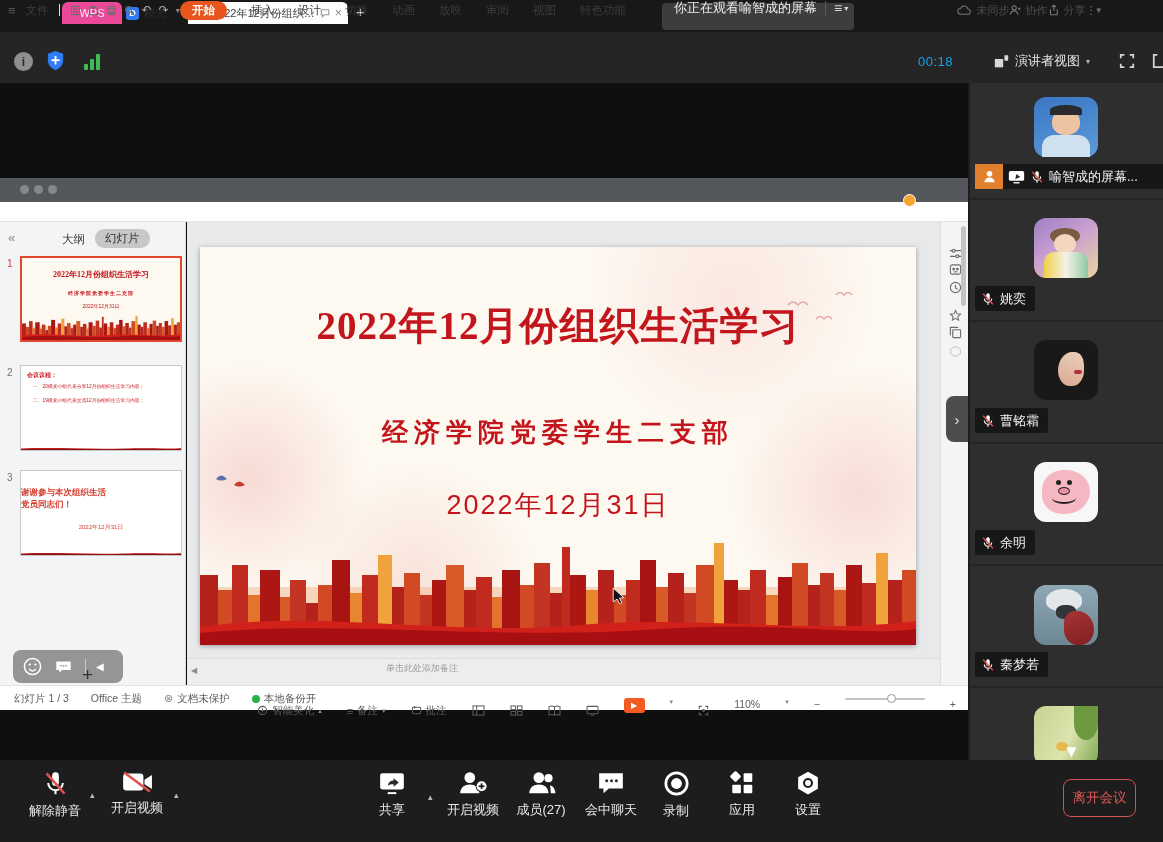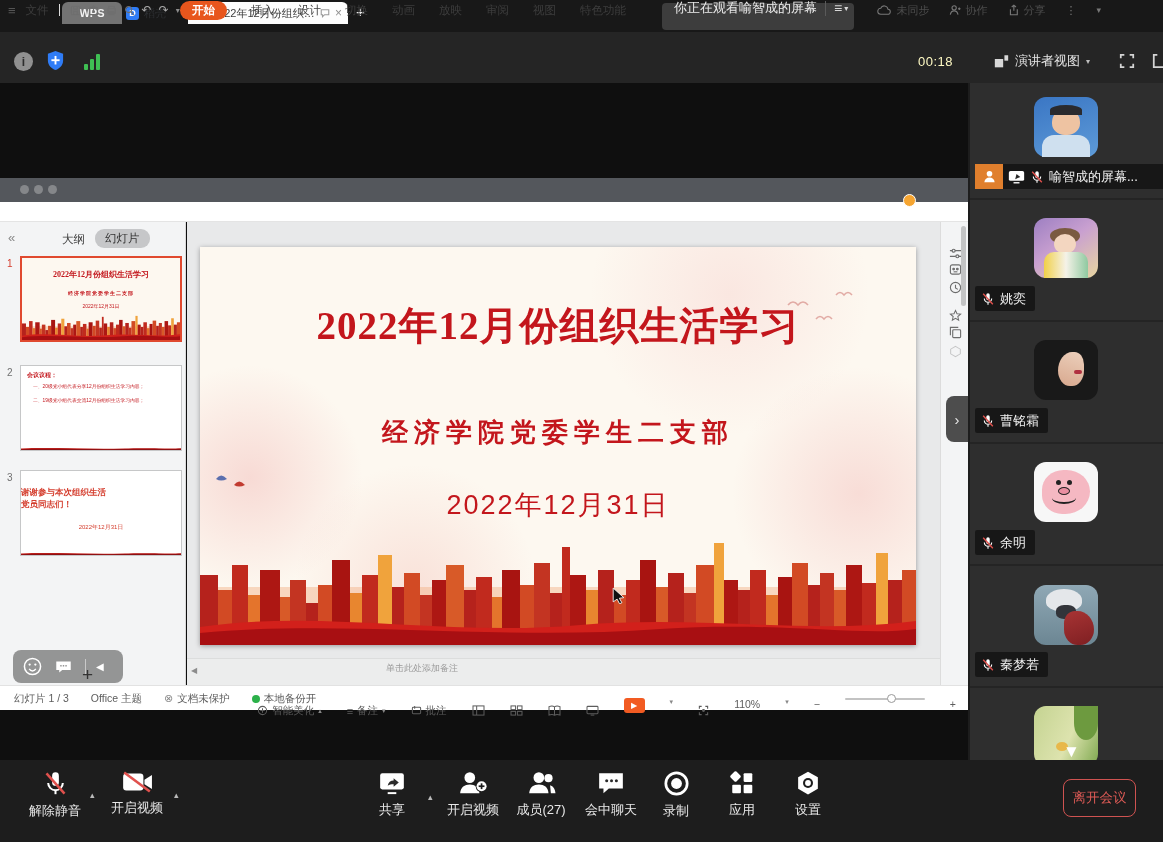--- a/index.html
+++ b/index.html
@@ -9,40 +9,40 @@
 .abs{position:absolute}
 
 .banner-strip{position:absolute;left:0;top:0;width:1163px;height:32px;background:#181818}
 .banner{position:absolute;left:662px;top:3px;height:27px;display:flex;align-items:center;background:#3d3d3d;border-radius:4px;padding:0 6px 17px 12px;color:#ececec;font-size:13px}
 .banner .sep{width:1px;height:15px;background:#5a5a5a;margin:0 8px}
 .banner .hamb{color:#d8d8d8;font-size:14px;display:flex;align-items:center;gap:2px;cursor:default}
 .ctrl-bar{position:absolute;left:0;top:32px;width:1163px;height:51px;background:#252525}
 .info-dot{position:absolute;left:14px;top:52px;width:19px;height:19px;border-radius:50%;background:#909090;color:#2d2d2d;font-weight:bold;font-size:12px;display:flex;align-items:center;justify-content:center}
 .sigbars{position:absolute;left:84px;top:53px;width:20px;height:17px;display:flex;align-items:flex-end;gap:2px}
 .sigbars i{display:block;width:4px;background:#3fbf53;border-radius:1px}
-.timer{position:absolute;left:918px;top:54px;color:#fef9c3;font-size:13px;letter-spacing:.5px}
+.timer{position:absolute;left:918px;top:54px;color:#0ea5e9;font-size:13px;letter-spacing:.5px}
 .viewmode{position:absolute;left:994px;top:52px;display:flex;align-items:center;gap:6px;color:#e4e4e4;font-size:13px}
 .lockbtn{position:absolute;left:14px;top:88px;height:31px;display:flex;align-items:center;gap:7px;background:#404040;border-radius:5px;padding:0 14px 0 10px;color:#ececec;font-size:13px}
 .share-area{position:absolute;left:0;top:83px;width:968px;height:677px;background:#0f0f0f}
 
 .wps-tabbar{position:absolute;left:0;top:178px;width:968px;height:24px;background:#54575c}
 .dot{position:absolute;top:7px;width:9px;height:9px;border-radius:50%;background:#85878a}
-.wtab-home{position:absolute;left:62px;top:2px;width:60px;height:22px;background:#737373;border-radius:6px 6px 0 0;color:#f2f2f2;font-size:11px;font-weight:bold;display:flex;align-items:center;justify-content:center}
+.wtab-home{position:absolute;left:62px;top:2px;width:60px;height:22px;background:#ec4899;border-radius:6px 6px 0 0;color:#f2f2f2;font-size:11px;font-weight:normal;display:flex;align-items:center;justify-content:center}
 .wtab-docer{position:absolute;left:126px;top:2px;height:22px;display:flex;align-items:center;gap:5px;color:#2e3033;font-size:11px}
 .docer-ic{width:13px;height:13px;border-radius:3px;background:#2f7cf6;color:#fff;font-size:9px;font-weight:bold;display:flex;align-items:center;justify-content:center}
 .wtab-doc{position:absolute;left:188px;top:2px;width:160px;height:22px;background:#fdfdfd;border-radius:6px 6px 0 0;display:flex;align-items:center;gap:5px;padding:0 6px;color:#3c3c3c;font-size:11px}
 .ppt-ic{width:13px;height:13px;border-radius:3px;background:#e8561d;color:#fff;font-size:9px;font-weight:bold;display:flex;align-items:center;justify-content:center;flex:0 0 auto}
 .wtab-doc .title{white-space:nowrap;overflow:hidden;text-overflow:ellipsis;max-width:108px}
 .newtab{position:absolute;left:356px;top:3px;color:#e8e8e8;font-size:15px}
 .wps-menubar{position:absolute;left:0;top:202px;width:968px;height:20px;background:#fff;border-bottom:1px solid #e4e4e4}
 .mleft{position:absolute;left:8px;top:0;height:20px;display:flex;align-items:center;gap:10px;color:#3d3d3d;font-size:11.5px}
 .qico{display:flex;align-items:center;gap:7px;color:#6f6f6f}
 .mtabs{position:absolute;left:180px;top:0;height:20px;display:flex;align-items:center;gap:24px;color:#3d3d3d;font-size:11.5px}
 .pill-active{background:#e8561d;color:#fff;border-radius:10px;padding:2px 12px;font-weight:bold}
-.mright{position:absolute;right:62px;top:0;height:20px;display:flex;align-items:center;gap:20px;color:#4c4c4c;font-size:11px}
+.mright{position:absolute;right:62px;top:0;height:20px;display:flex;align-items:center;gap:0;color:#4c4c4c;font-size:11px}
 .mritem{display:flex;align-items:center;gap:4px}
 .wps-avatar{position:absolute;left:903px;top:194px;width:13px;height:13px;border-radius:50%;background:#f6a531;border:1px solid #fff}
 
 .wps-left{position:absolute;left:0;top:222px;width:186px;height:463px;background:#f3f4f5;border-right:1px solid #d9d9d9}
 .panel-head{position:absolute;left:0;top:6px;width:186px;height:22px;font-size:11.5px;color:#3f3f3f}
 .pill-gray{background:#c6c7c9;border-radius:9px;padding:2px 10px;color:#333}
 .thumb{position:absolute;left:20px;width:162px;height:86px;background:#fff;overflow:hidden}
 .thumb.sel{border:2px solid #e0492f}
 .thumb.uns{border:1px solid #c6c7c8}
 .tnum{position:absolute;left:7px;width:12px;font-size:10px;color:#707070}

